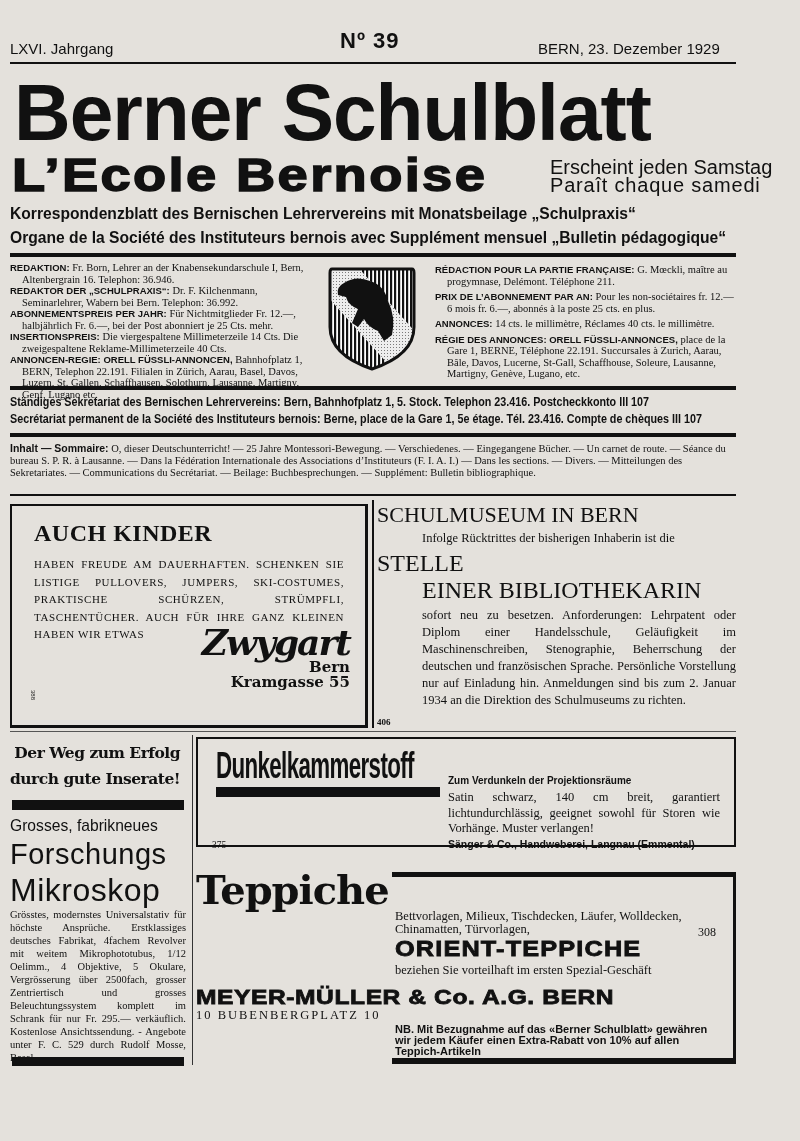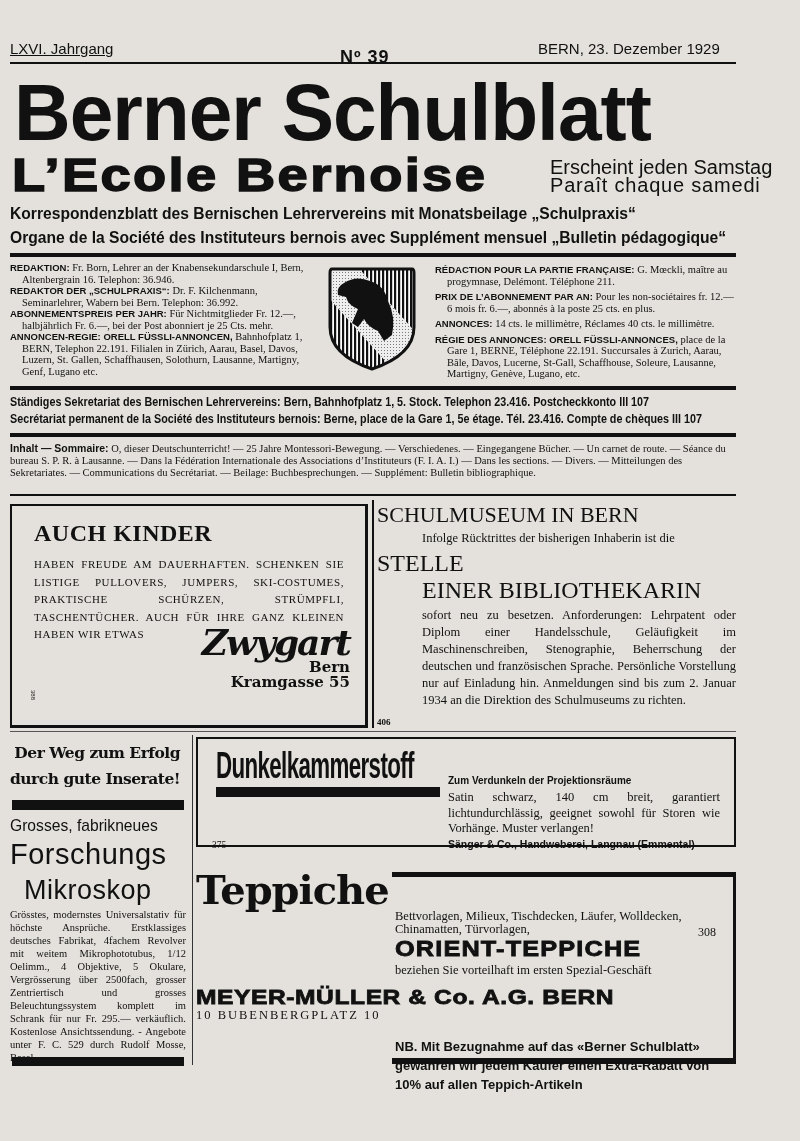--- a/index.html
+++ b/index.html
@@ -1,21 +1,21 @@
 <!DOCTYPE html>
 <html><head>
 <meta charset="utf-8">
 <style>
   html,body{margin:0;padding:0;}
   body{width:800px;height:1141px;background:#e4e1dc;position:relative;overflow:hidden;color:#111;font-family:"Liberation Sans",sans-serif;}
   .abs{position:absolute;}
   .rule{position:absolute;background:#111;}
   
-  #hdr-left{left:10px;top:40px;font-size:15px;text-decoration:underline;}
-  #hdr-no{left:340px;top:47px;font-size:18px;font-weight:bold;letter-spacing:1px;}
+  #hdr-left{left:10px;top:40px;font-size:15px;}
+  #hdr-no{left:340px;top:28px;font-size:22px;font-weight:bold;letter-spacing:1px;}
   #hdr-right{left:538px;top:40px;font-size:15px;}
   #title-de{left:14px;top:70px;font-size:80px;font-weight:bold;letter-spacing:-1px;line-height:86px;white-space:nowrap;transform:scaleX(0.98);transform-origin:left top;}
   #title-fr{left:12px;top:150px;font-size:46px;font-weight:900;line-height:50px;letter-spacing:2px;white-space:nowrap;transform:scaleX(1.18);transform-origin:left top;-webkit-text-stroke:1.5px #111;}
   #freq{left:550px;top:158px;font-size:20px;line-height:18px;}
   .sub{left:10px;font-size:17px;font-weight:bold;white-space:nowrap;transform:scaleX(0.92);transform-origin:left top;}
   #sub1{top:204px;}
   #sub2{top:228px;}
   
   .info{font-family:"Liberation Serif",serif;font-size:10.5px;line-height:11.5px;}
   .info p{margin:0 0 0 0;padding-left:12px;text-indent:-12px;}
@@ -44,21 +44,21 @@
   #mus-l1{left:422px;top:531px;font-family:"Liberation Serif",serif;font-size:12.5px;}
   #mus-h2{left:377px;top:550px;font-family:"Liberation Serif",serif;font-size:24px;}
   #mus-h3{left:422px;top:577px;font-family:"Liberation Serif",serif;font-size:24px;white-space:nowrap;}
   #mus-body{left:422px;top:607px;width:314px;font-family:"Liberation Serif",serif;font-size:12.5px;line-height:17px;text-align:justify;}
   #mus-code{left:377px;top:717px;font-family:"Liberation Serif",serif;font-size:9px;font-weight:bold;}
   
   #weg{left:10px;top:740px;font-family:"DejaVu Serif",serif;font-weight:bold;font-size:15.5px;line-height:26px;letter-spacing:-0.5px;text-align:right;}
   #bar1{left:12px;top:800px;width:172px;height:10px;}
   #mik1{left:10px;top:816px;font-size:17px;white-space:nowrap;transform:scaleX(0.92);transform-origin:left top;}
   #mik2{left:10px;top:838px;font-size:29px;line-height:32px;letter-spacing:0.5px;}
-  #mik3{left:24px;top:874px;font-size:27px;line-height:32px;letter-spacing:0.5px;}
+  #mik3{left:10px;top:874px;font-size:32px;line-height:32px;letter-spacing:0.5px;}
   #mik-body{left:10px;top:908px;width:176px;font-family:"Liberation Serif",serif;font-size:10.5px;line-height:13px;text-align:justify;}
   #bar2{left:12px;top:1057px;width:172px;height:9px;}
   #leftcol-vline{left:192px;top:735px;width:1px;height:330px;background:#333;}
   
   #ad-dunkel{left:196px;top:737px;width:540px;height:110px;}
   #dk-h{left:18px;top:6px;font-size:36px;font-weight:bold;white-space:nowrap;letter-spacing:-1px;transform:scaleX(0.62);transform-origin:left top;}
   #dk-bar{left:18px;top:48px;width:224px;height:10px;}
   #dk-sub{left:250px;top:36px;font-size:10px;font-weight:bold;}
   #dk-body{left:250px;top:51px;width:272px;font-family:"Liberation Serif",serif;font-size:12.5px;line-height:15.5px;text-align:justify;}
   #dk-foot{left:250px;top:99px;font-size:10.5px;font-weight:bold;white-space:nowrap;}
@@ -67,21 +67,21 @@
   #tp-frame{left:392px;top:872px;width:344px;height:192px;border:3px solid #111;border-left:none;box-sizing:border-box;}
   #tp-top{left:392px;top:872px;width:344px;height:5px;}
   #tp-bot{left:392px;top:1058px;width:344px;height:6px;}
   #tp-h{left:196px;top:866px;font-family:"DejaVu Serif",serif;font-weight:bold;font-size:40px;letter-spacing:-1px;}
   #tp-l1{left:395px;top:910px;width:320px;font-family:"Liberation Serif",serif;font-size:12.5px;line-height:13px;}
   #tp-code{left:698px;top:925px;font-family:"Liberation Serif",serif;font-size:12px;}
   #tp-orient{left:395px;top:936px;font-size:22px;font-weight:900;letter-spacing:1px;white-space:nowrap;transform:scaleX(1.15);transform-origin:left top;-webkit-text-stroke:0.8px #111;}
   #tp-bez{left:395px;top:963px;font-family:"Liberation Serif",serif;font-size:12.5px;}
   #tp-meyer{left:196px;top:985px;font-size:21px;font-weight:900;white-space:nowrap;letter-spacing:0.5px;transform:scaleX(1.17);transform-origin:left top;-webkit-text-stroke:0.8px #111;}
   #tp-addr{left:196px;top:1008px;font-family:"Liberation Serif",serif;font-size:12.5px;letter-spacing:2px;}
-  #tp-nb{left:395px;top:1024px;width:322px;font-size:13px;font-weight:bold;line-height:19px;margin-top:13px;}
+  #tp-nb{left:395px;top:1024px;width:322px;font-size:11px;font-weight:bold;line-height:11px;}
 </style>
 </head>
 <body>
 
 <div class="abs" id="hdr-left">LXVI. Jahrgang</div>
 <div class="abs" id="hdr-no">Nº 39</div>
 <div class="abs" id="hdr-right">BERN, 23. Dezember 1929</div>
 <div class="rule" style="left:10px;top:62px;width:726px;height:2px;"></div>
 
 <div class="abs" id="title-de">Berner Schulblatt</div>
@@ -91,20 +91,21 @@
   <div style="letter-spacing:0.8px;">Paraît chaque samedi</div>
 </div>
 <div class="abs sub" id="sub1">Korrespondenzblatt des Bernischen Lehrervereins mit Monatsbeilage „Schulpraxis“</div>
 <div class="abs sub" id="sub2">Organe de la Société des Instituteurs bernois avec Supplément mensuel „Bulletin pédagogique“</div>
 <div class="rule" style="left:10px;top:253px;width:726px;height:4px;"></div>
 
 <div class="abs info" id="info-de">
   <p><b class="lab">REDAKTION:</b> <span>Fr. Born, Lehrer an der Knabensekundarschule I, Bern, Altenbergrain 16. Telephon: 36.946.</span></p>
   <p><b class="lab">REDAKTOR DER „SCHULPRAXIS“:</b> <span>Dr. F. Kilchenmann, Seminarlehrer, Wabern bei Bern. Telephon: 36.992.</span></p>
   <p><b class="lab">ABONNEMENTSPREIS PER JAHR:</b> <span>Für Nichtmitglieder Fr. 12.—, halbjährlich Fr. 6.—, bei der Post abonniert je 25 Cts. mehr.</span></p>
+  <p><b class="lab">INSERTIONSPREIS:</b> <span>Die viergespaltene Millimeterzeile 14 Cts. Die zweigespaltene Reklame-Millimeterzeile 40 Cts.</span></p>
   <p><b class="lab">ANNONCEN-REGIE: ORELL FÜSSLI-ANNONCEN,</b> <span>Bahnhofplatz 1, BERN, Telephon 22.191. Filialen in Zürich, Aarau, Basel, Davos, Luzern, St. Gallen, Schaffhausen, Solothurn, Lausanne, Martigny, Genf, Lugano etc.</span></p>
 </div>
 
 <div class="abs" id="arms">
   <svg width="92" height="108" viewBox="0 0 92 108">
     <defs>
       <pattern id="stripes" width="4" height="4" patternUnits="userSpaceOnUse">
         <rect width="4" height="4" fill="#fff"></rect>
         <rect width="2.2" height="4" fill="#111"></rect>
       </pattern>

